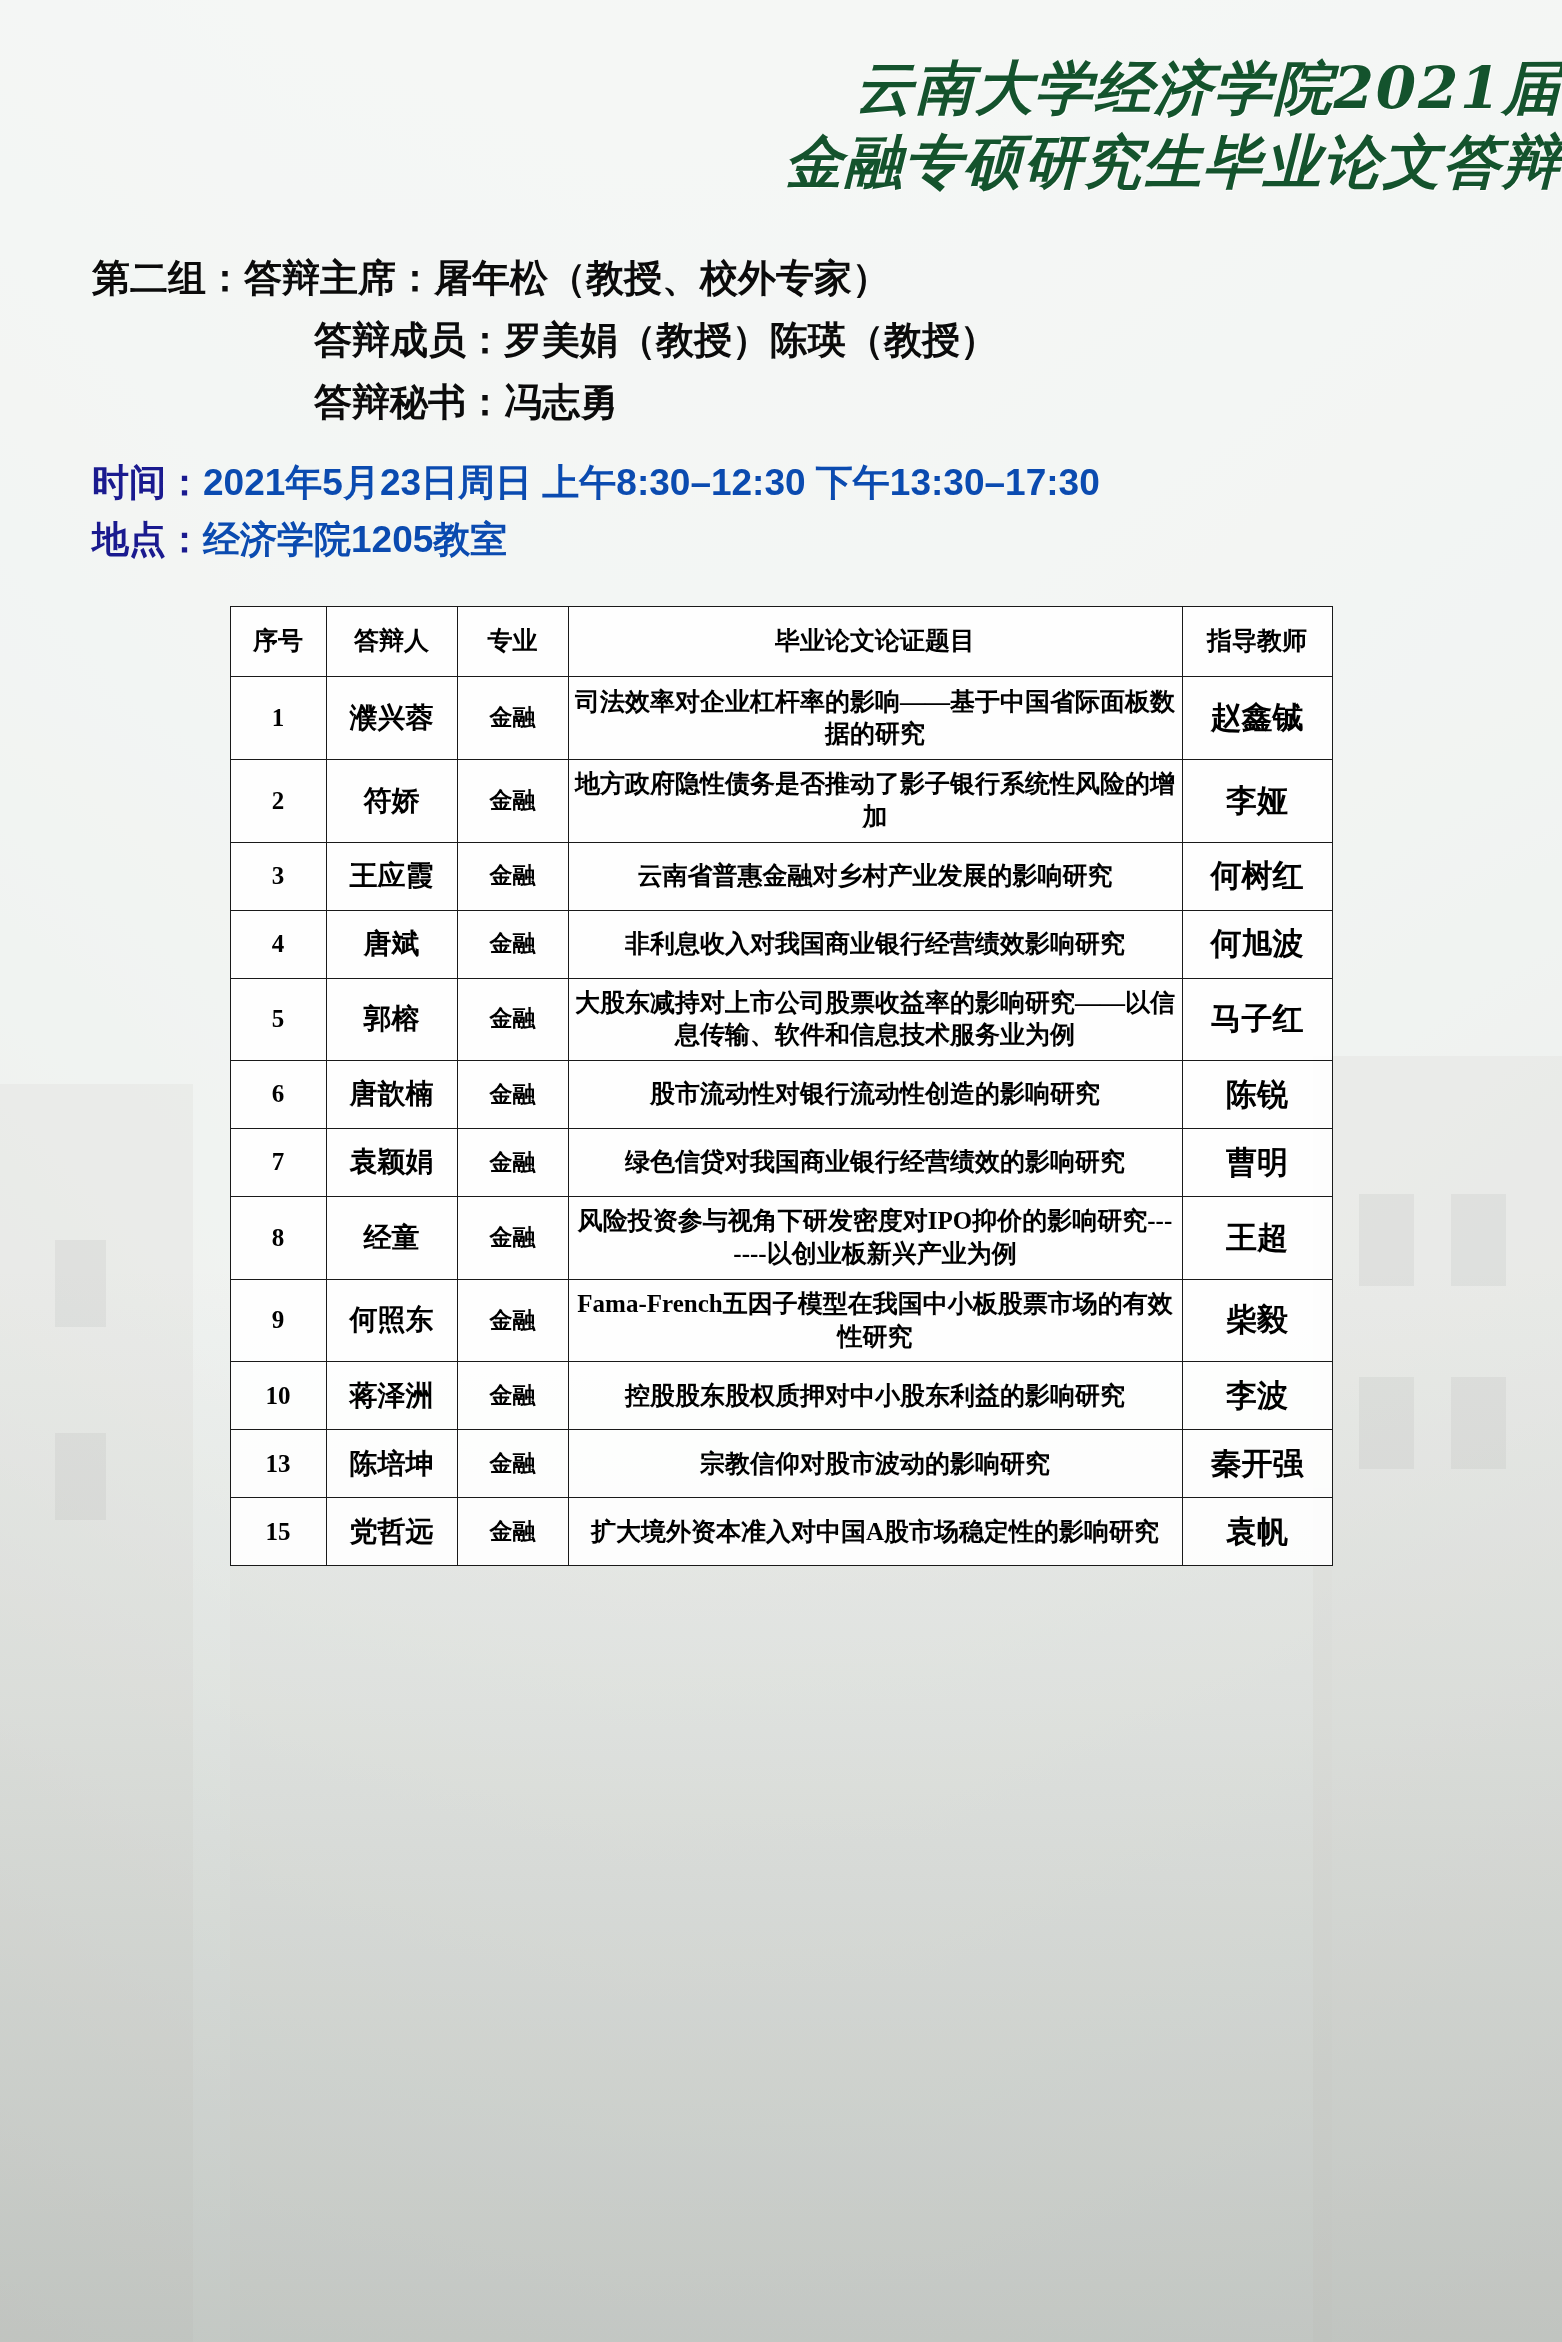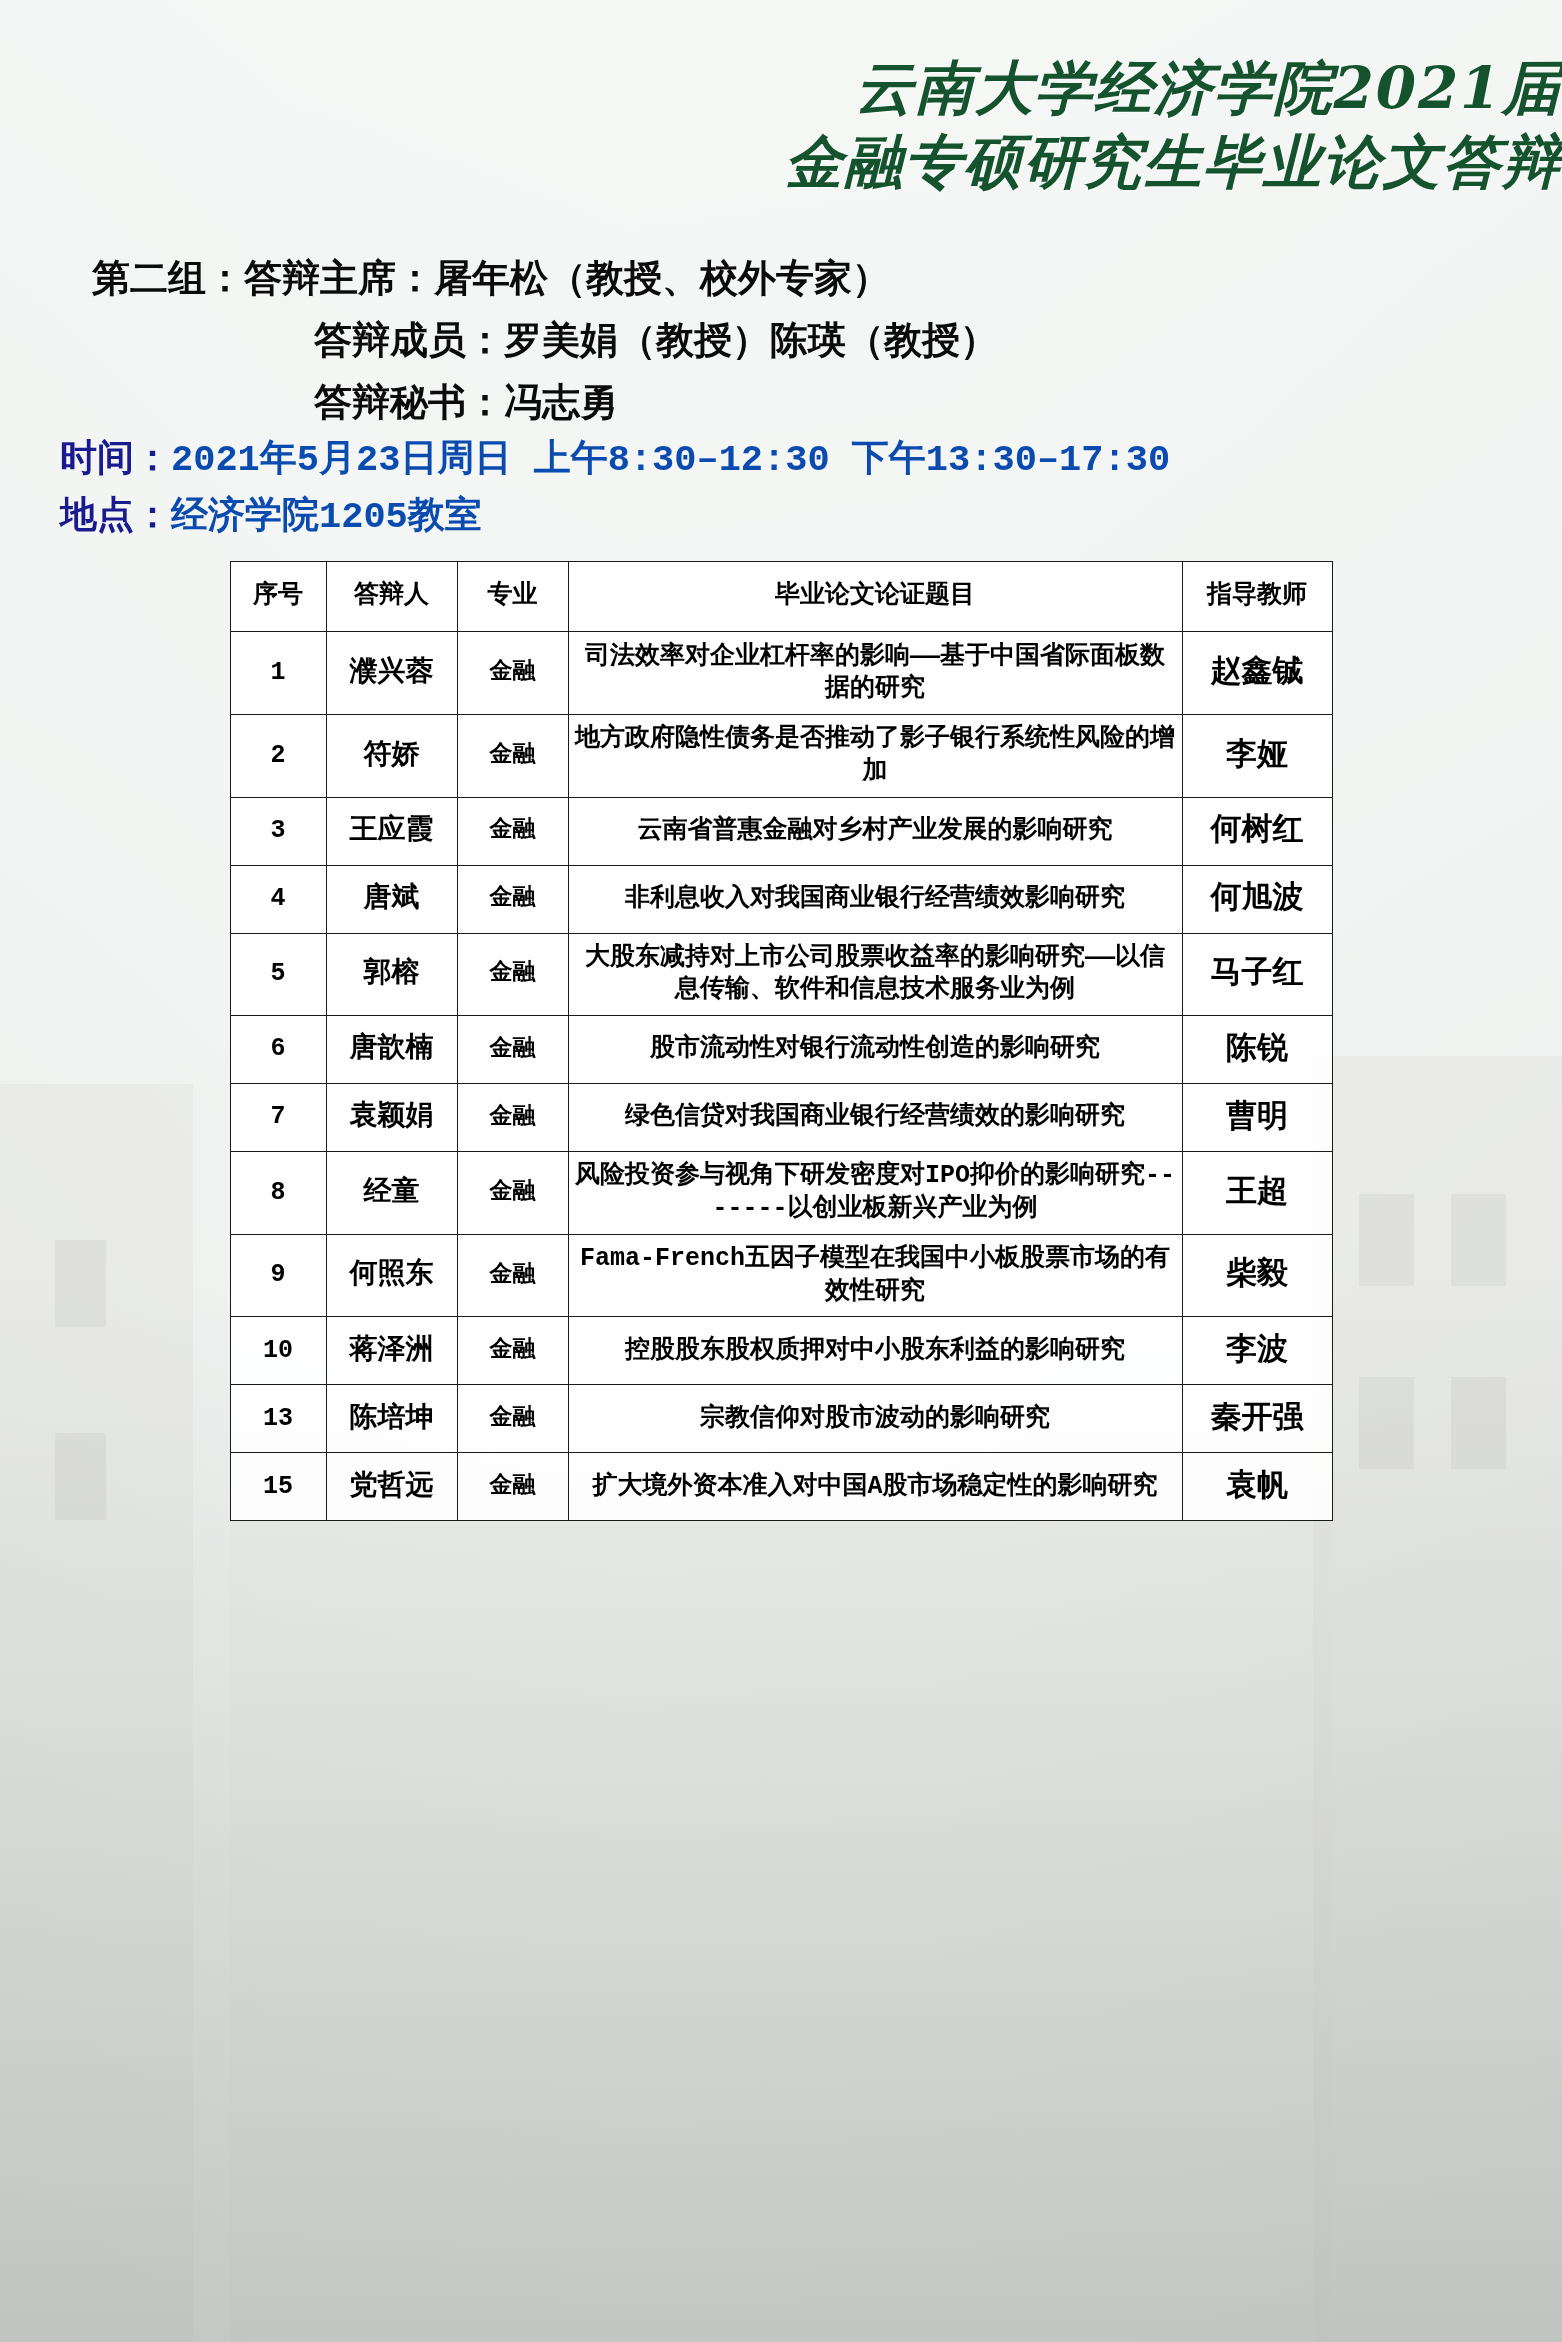--- a/index.html
+++ b/index.html
@@ -69,35 +69,36 @@
     padding-left: 92px;
     color: #0b0b0b;
     font-family: "DejaVu Serif", "Liberation Serif", serif;
     font-weight: bold;
     font-size: 38px;
     line-height: 1.62;
   }
   .panel-line.indent { padding-left: 222px; }
 
   .meta {
-    padding-left: 60px;
-    font-family: Liberation Mono, monospace;
+    margin-top: 22px;
+    padding-left: 92px;
+    font-family: Liberation Sans, sans-serif;
     font-weight: bold;
     font-size: 37px;
     line-height: 1.55;
   }
   .meta-label { color: #1a1a8f; }
   .meta-value { color: #0b4bb0; }
 
   table.schedule {
-    margin: 14px auto 0 auto;
+    margin: 37px auto 0 auto;
     width: 1103px;
     border-collapse: collapse;
     background: rgba(255,255,255,0.90);
-    font-family: Liberation Mono, monospace;
+    font-family: Liberation Serif, serif;
   }
   table.schedule th,
   table.schedule td {
     border: 1.8px solid #1a1a1a;
     text-align: center;
     vertical-align: middle;
     font-weight: bold;
     color: #000;
     padding: 8.3px 5.5px;
     line-height: 1.3;

